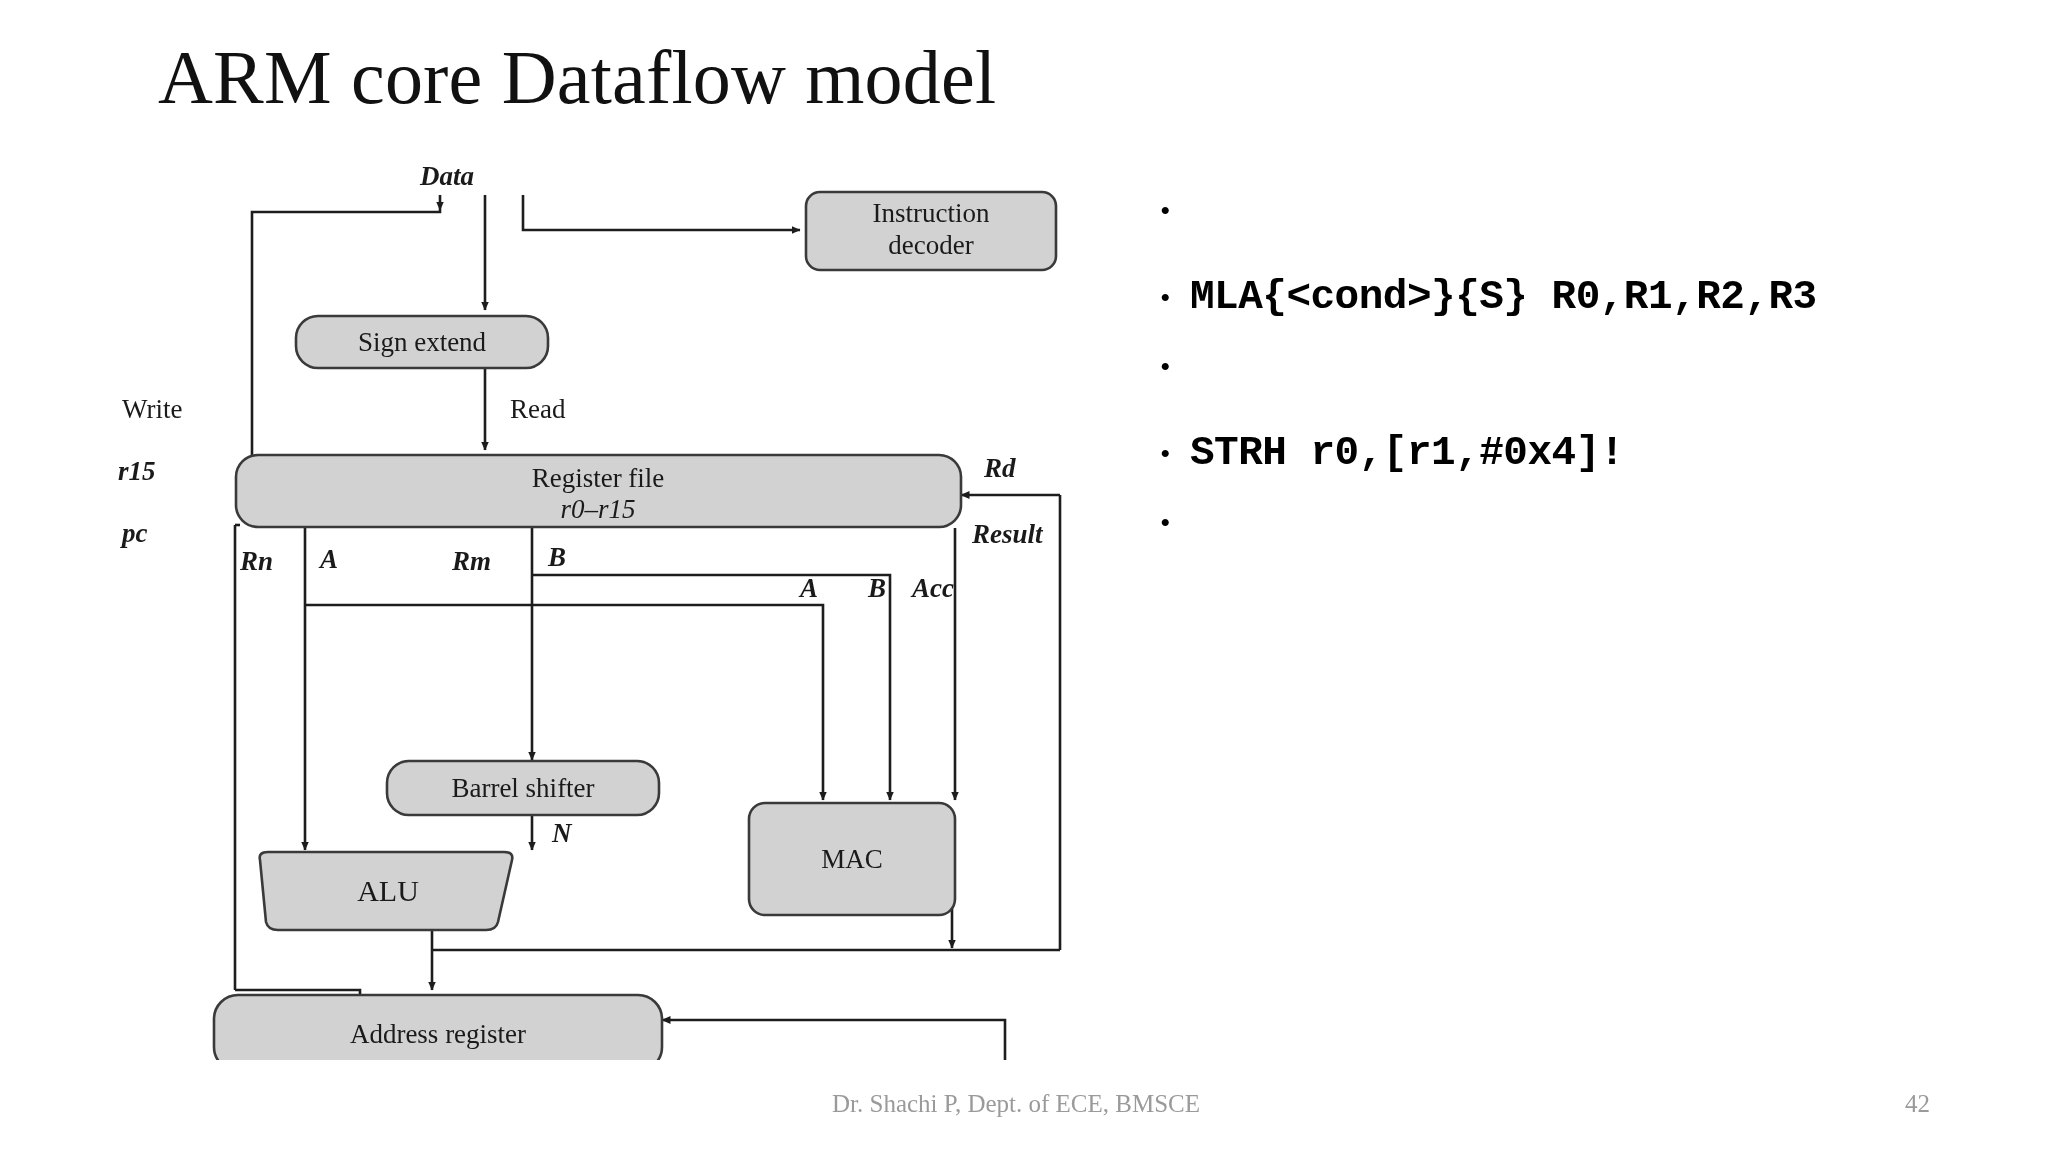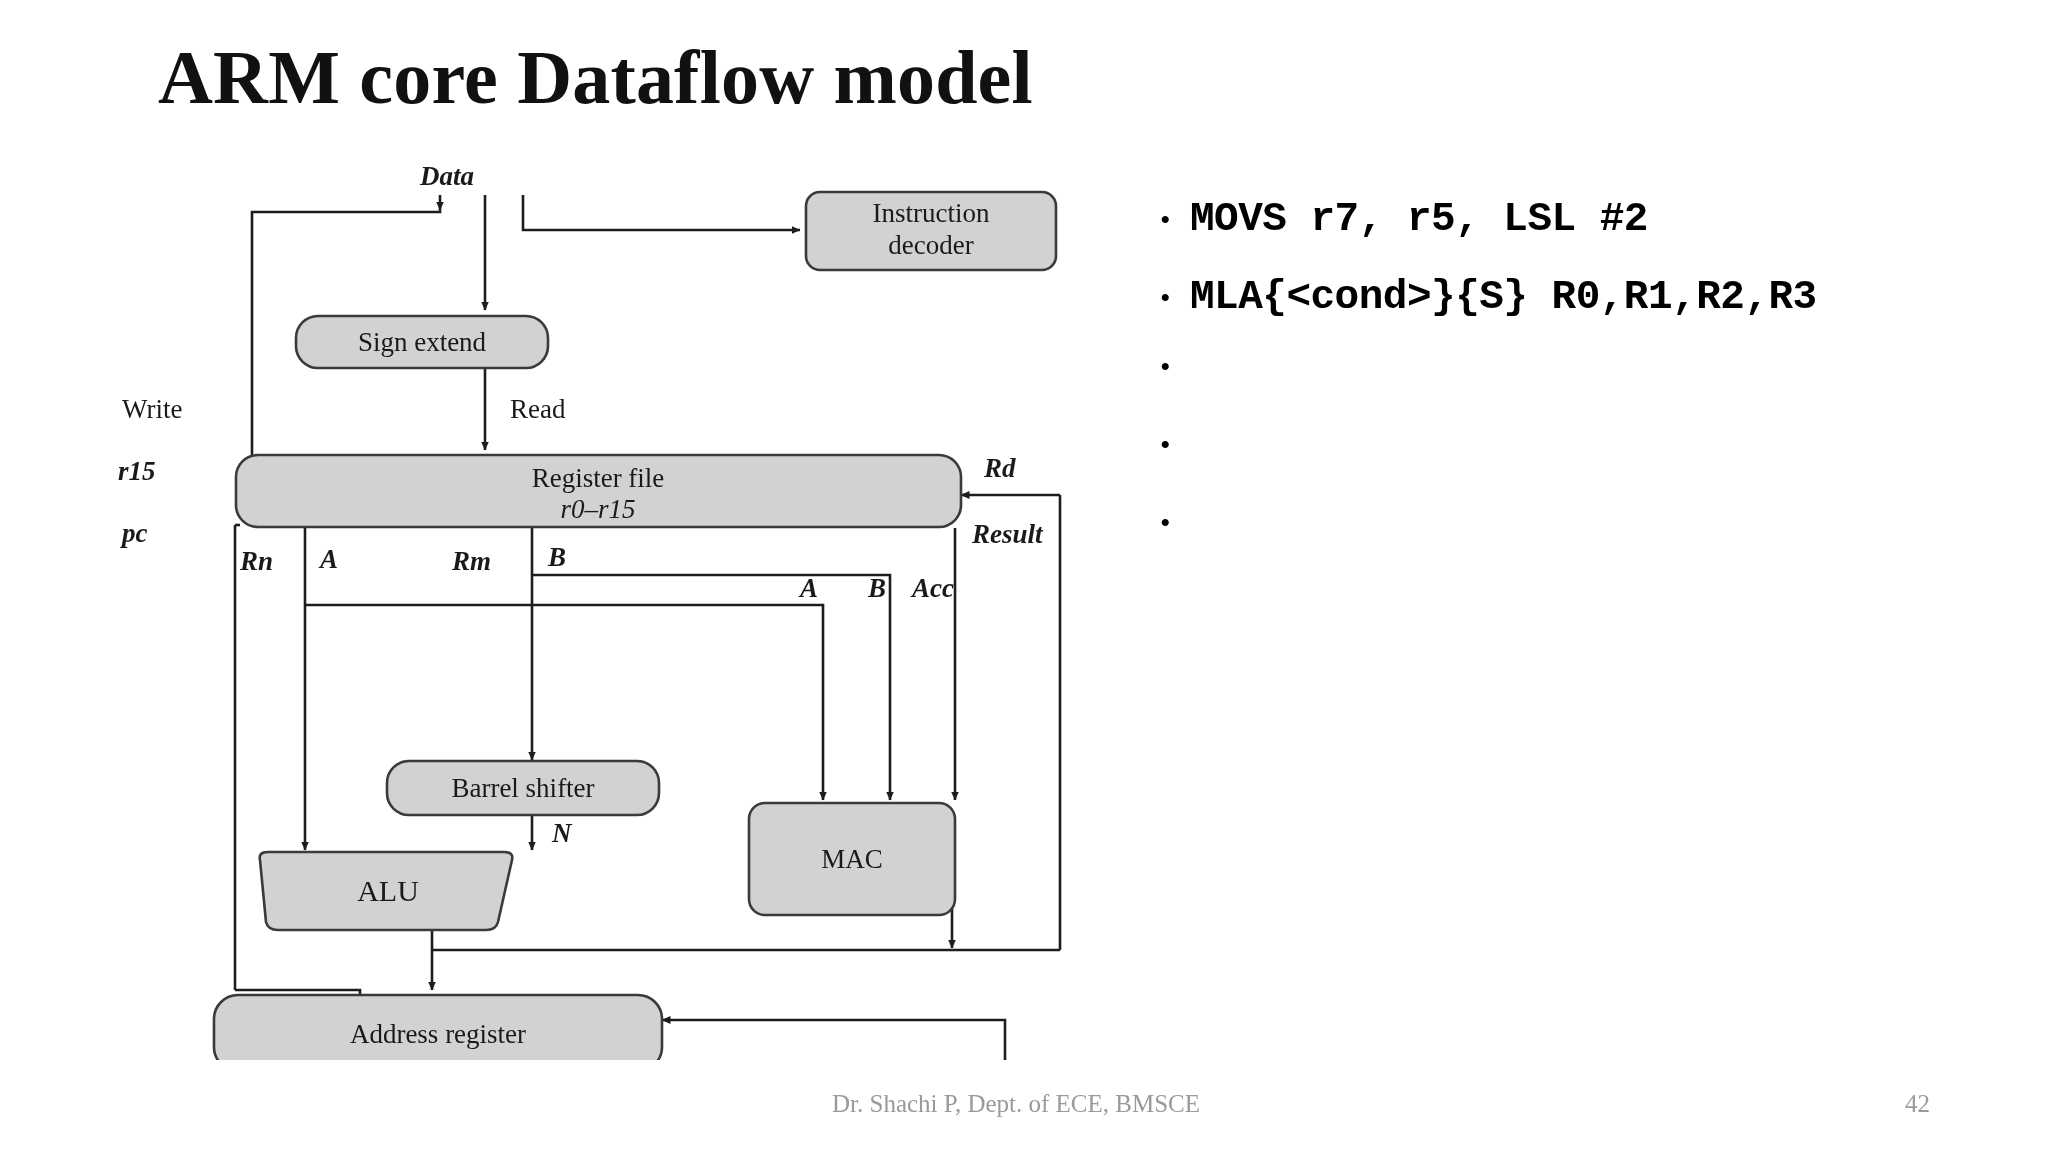--- a/index.html
+++ b/index.html
@@ -15,21 +15,21 @@
     font-family: "Liberation Serif", "DejaVu Serif", serif;
   }
 
   
   #slide-title {
     position: absolute;
     left: 158px;
     top: 34px;
     font-family: "Liberation Serif", "DejaVu Serif", serif;
     font-size: 76px;
-    font-weight: 700;
+    font-weight: 400;
     color: #111111;
     letter-spacing: 0.2px;
     white-space: nowrap;
   }
 
   
   #diagram {
     position: absolute;
     left: 100px;
     top: 150px;
@@ -235,31 +235,31 @@
       <text class="dg-sig-italic" x="812" y="447">Acc</text>
       <text class="dg-sig-italic" x="452" y="692">N</text>
       <text class="dg-sig-italic" x="228" y="1012" style="font-size:30px;">Address</text>
     </g>
   </svg>
 </div>
 
 <div id="bullet-list">
   <div class="bullet-row">
     <span class="bullet-dot">•</span>
-    <span class="bullet-text">MOVS r7, r5, LSL #2</span>
   </div>
   <div class="bullet-row">
     <span class="bullet-dot">•</span>
     <span class="bullet-text">MLA{&lt;cond&gt;}{S} R0,R1,R2,R3</span>
   </div>
   <div class="bullet-row">
     <span class="bullet-dot">•</span>
   </div>
   <div class="bullet-row">
     <span class="bullet-dot">•</span>
+    <span class="bullet-text">STRH r0,[r1,#0x4]!</span>
   </div>
   <div class="bullet-row">
     <span class="bullet-dot">•</span>
   </div>
 </div>
 
 <div id="footer-credit">Dr. Shachi P, Dept. of ECE, BMSCE</div>
 <div id="footer-page">42</div>
 
 </body></html>

